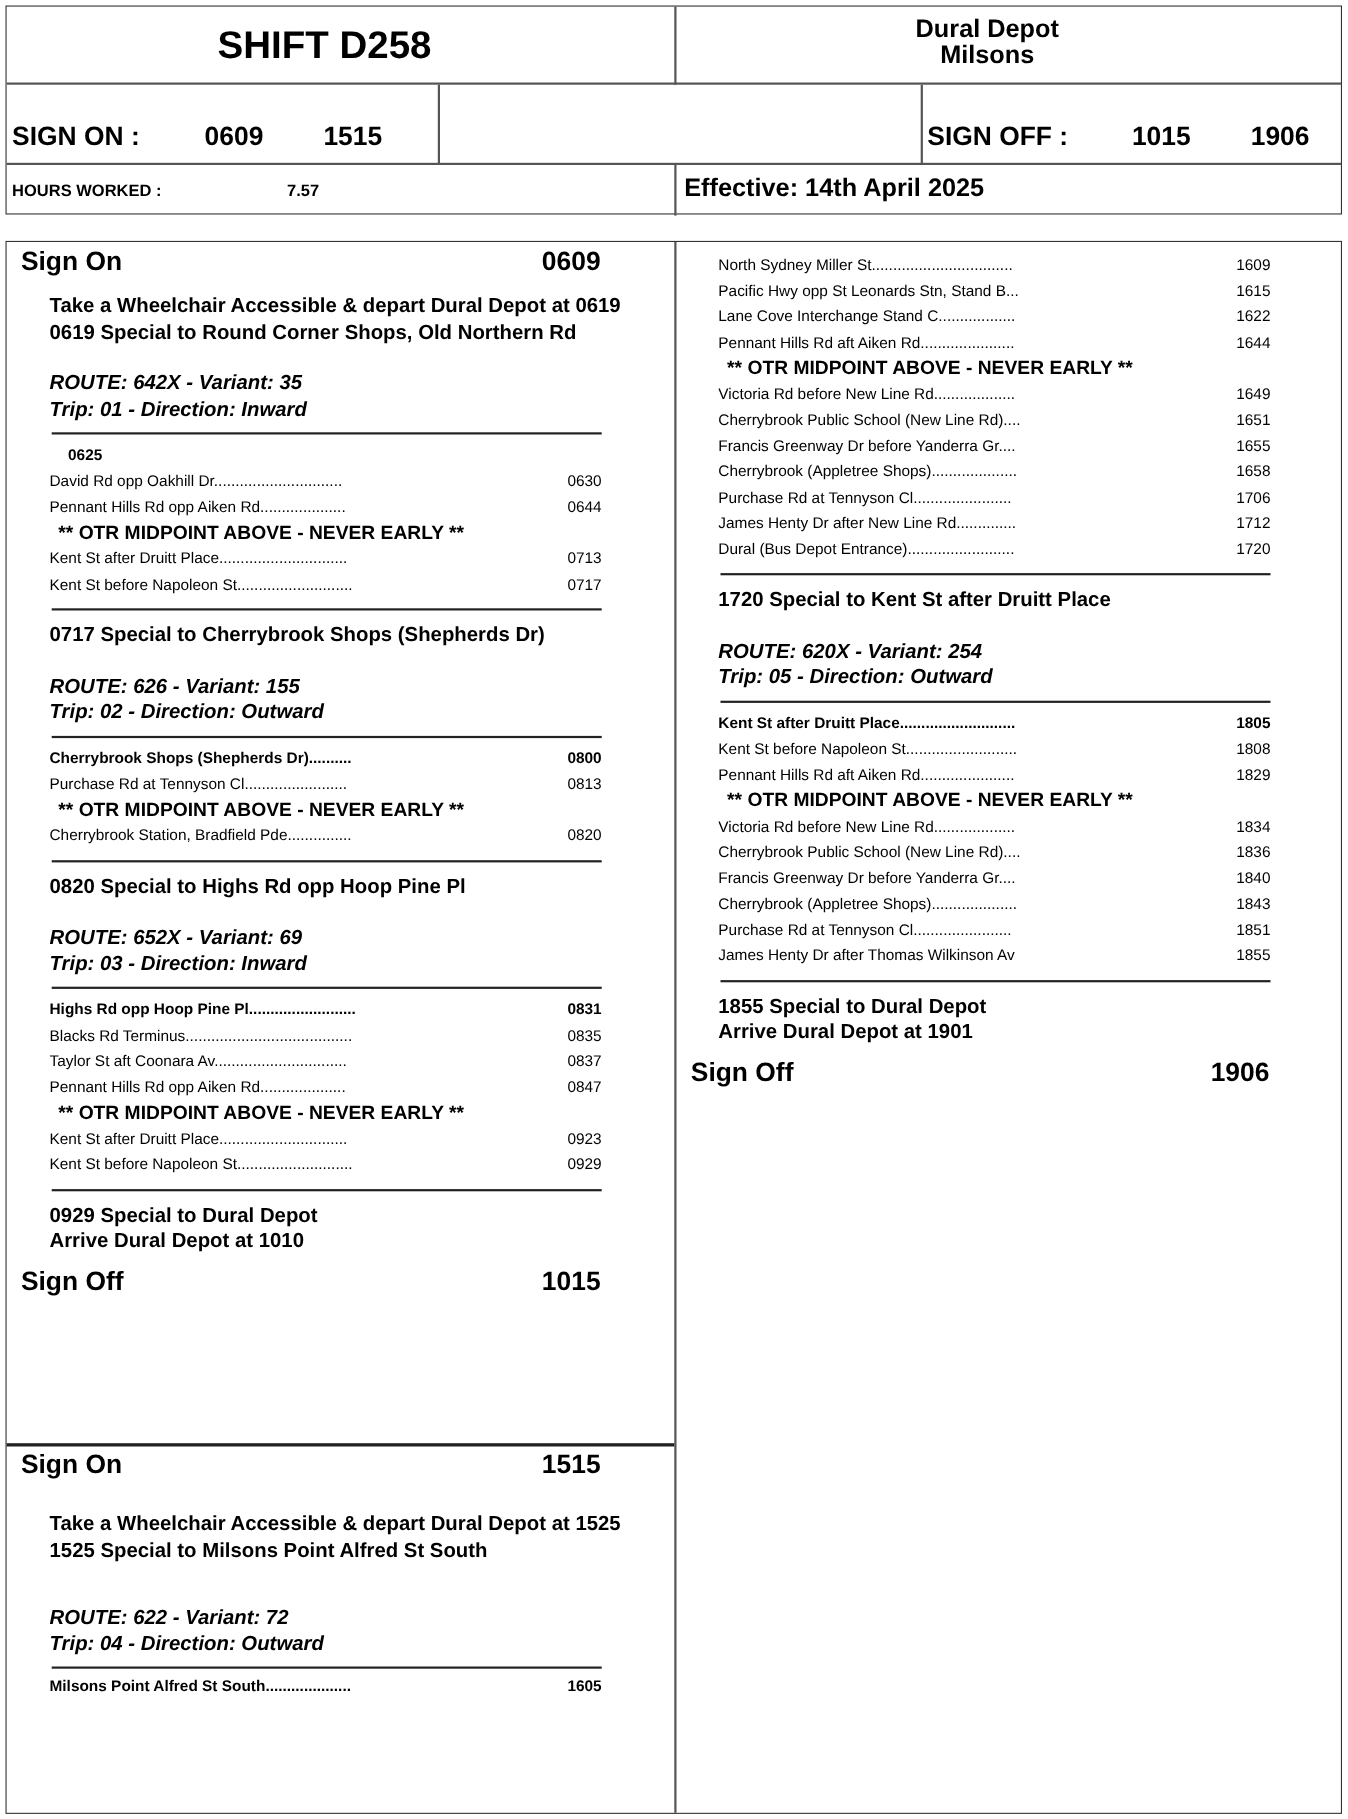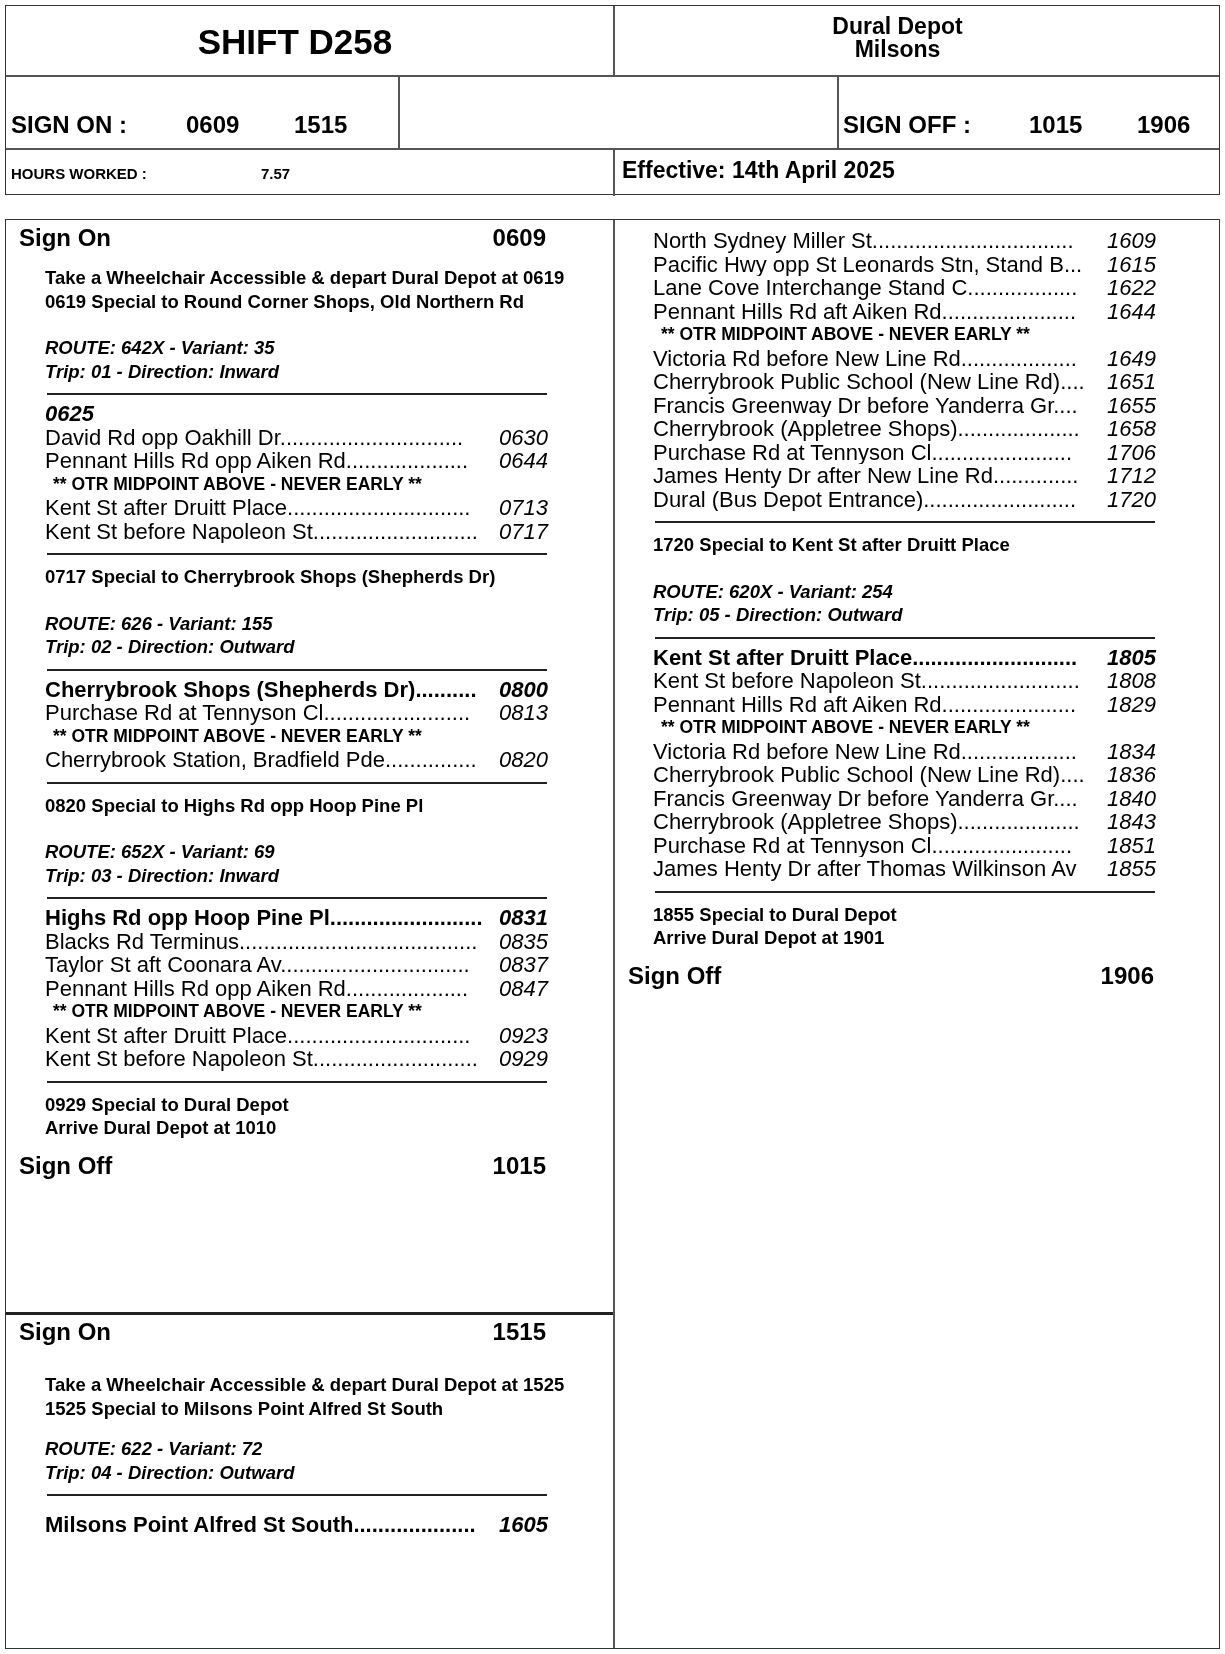--- a/index.html
+++ b/index.html
@@ -48,23 +48,23 @@
   .col-right .sign-line .lbl { padding-left: 13px; width: 469px; }
 
   .ind { padding-left: 39px; }
   .col-right .ind { padding-left: 38px; }
   .instr { font-weight: bold; font-size: 18.5px; line-height: 23.5px; width: 560px; }
   .route { font-weight: bold; font-style: italic; font-size: 18.5px; line-height: 23.5px; }
   .rule { height: 2px; background: #222; width: 500px; margin-left: 41px; }
   .col-right .rule { margin-left: 40px; }
 
   .stops { }
-  .stop { display: flex; font-size: 22px; line-height: 23.5px; height: 23.5px; white-space: nowrap; }
+  .stop { display: flex; font-size: 14px; line-height: 23.5px; height: 23.5px; white-space: nowrap; }
   .stop .nm { width: 454px; overflow: hidden; }
-  .stop .tm { width: 48px; text-align: right; font-style: italic; }
+  .stop .tm { width: 48px; text-align: right; }
   .stop.bold { font-weight: bold; }
   .otr { font-weight: bold; font-size: 17.5px; line-height: 23.5px; height: 23.5px; padding-left: 8px; }
 </style>
 </head>
 <body>
 
 <div class="hdr">
   <div class="hline" style="top:69px"></div>
   <div class="hline" style="top:142px"></div>
   <div class="vline" style="left:607px; top:0; height:71px"></div>
@@ -210,26 +210,26 @@
 
   <div class="col col-left-b">
     <div class="sign-line">
       <span class="lbl">Sign On</span>
       <span class="tm">1515</span>
     </div>
     <div class="ind instr" style="margin-top:24px">
       <div>Take a Wheelchair Accessible &amp; depart Dural Depot at 1525</div>
       <div>1525 Special to Milsons Point Alfred St South</div>
     </div>
-    <div class="ind route" style="margin-top:17px">
+    <div class="ind route" style="margin-top:38px">
       <div>ROUTE: 622 - Variant: 72</div>
       <div>Trip: 04 - Direction: Outward</div>
     </div>
     <div class="rule" style="margin-top:10px"></div>
-    <div class="ind stops" style="margin-top:17px">
+    <div class="ind stops" style="margin-top:4px">
       <div class="stop bold">
           <span class="nm">Milsons Point Alfred St South....................</span>
           <span class="tm">1605</span>
         </div>
     </div>
   </div>
 
   <div class="col col-right">
     <div class="ind stops" style="margin-top:9px">
       <div class="stop">

